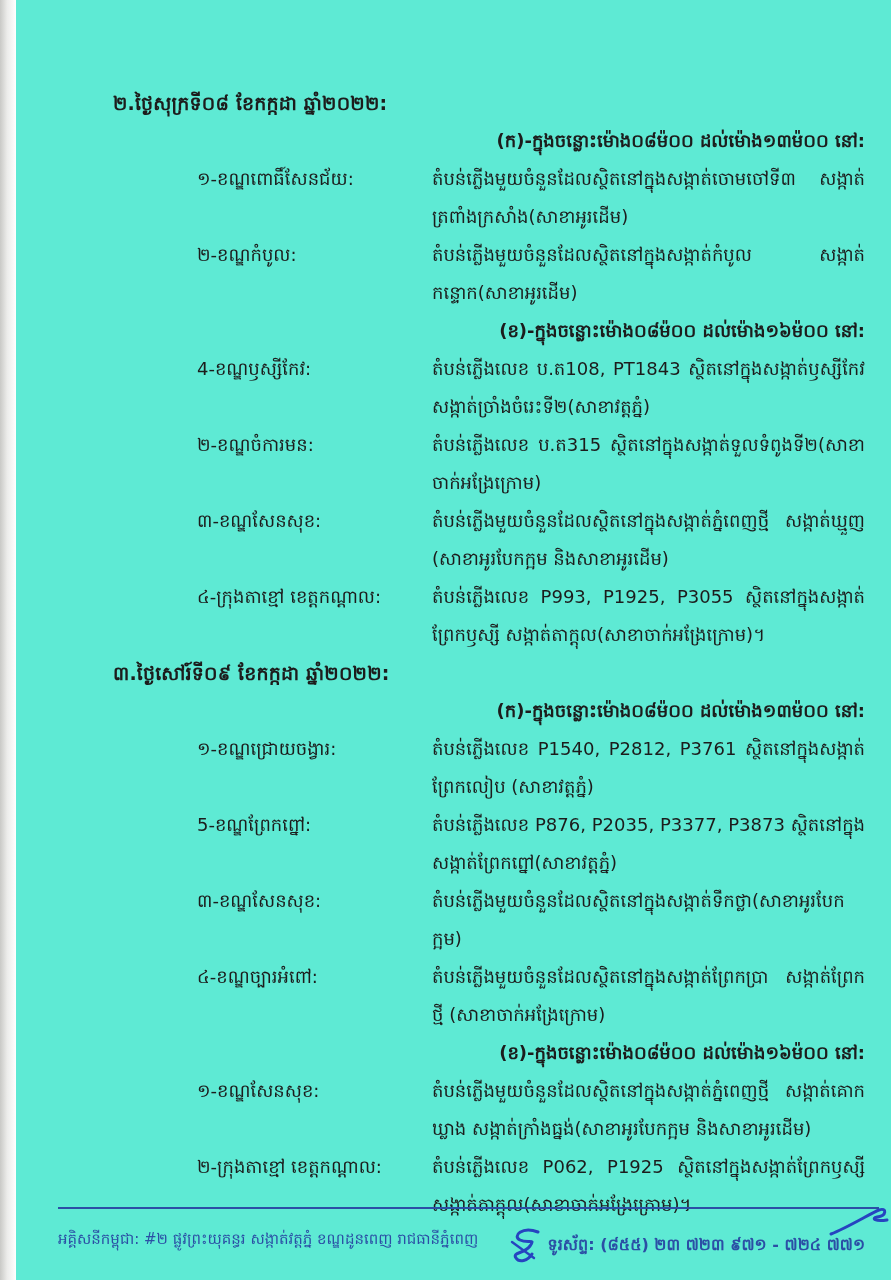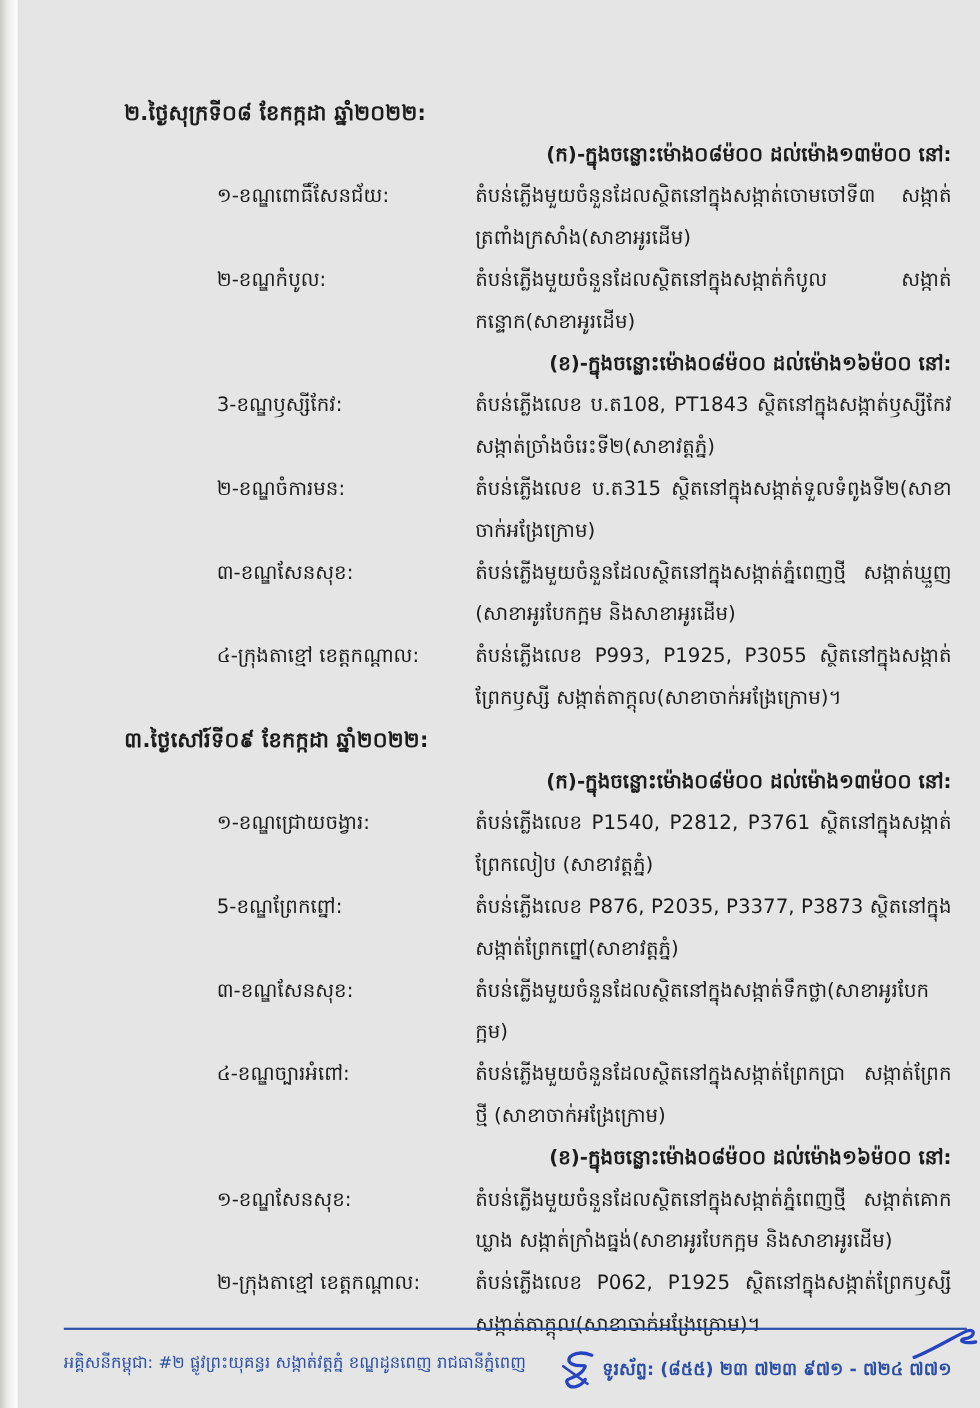--- a/index.html
+++ b/index.html
@@ -4,21 +4,21 @@
 <style>
   html,body { margin:0; padding:0; }
   body {
     width:891px; height:1280px;
     background:#ffffff;
     font-family:"DejaVu Sans", sans-serif;
     color:#1c1c1c;
   }
   .page {
     position:relative; width:891px; height:1280px;
-    background:#e5e5e5; overflow:hidden;
+    background:#5eead4; overflow:hidden;
   }
   .scan-edge {
     position:absolute; left:0; top:0; bottom:0; width:16px;
     background:linear-gradient(90deg,#c9c9c6 0%, #ececea 45%, #ffffff 100%);
   }
   .content {
     position:absolute; left:113px; right:26px; top:84px;
     font-size:18px; line-height:38px;
   }
   .section-heading {
@@ -73,21 +73,21 @@
       <div class="det">តំបន់ភ្លើងមួយចំនួនដែលស្ថិតនៅក្នុងសង្កាត់ចោមចៅទី៣ សង្កាត់ត្រពាំងក្រសាំង(សាខាអូរដើម)</div>
     </div>
     <div class="row">
       <div class="lbl">២-ខណ្ឌកំបូល:</div>
       <div class="det">តំបន់ភ្លើងមួយចំនួនដែលស្ថិតនៅក្នុងសង្កាត់កំបូល សង្កាត់កន្ទោក(សាខាអូរដើម)</div>
     </div>
 
     <p class="time-line">(ខ)-ក្នុងចន្លោះម៉ោង០៨ម៉០០ ដល់ម៉ោង១៦ម៉០០ នៅ:</p>
 
     <div class="row">
-      <div class="lbl">3-ខណ្ឌឫស្សីកែវ:</div>
+      <div class="lbl">4-ខណ្ឌឫស្សីកែវ:</div>
       <div class="det">តំបន់ភ្លើងលេខ ប.ត108, PT1843 ស្ថិតនៅក្នុងសង្កាត់ឫស្សីកែវ សង្កាត់ច្រាំងចំរេះទី២(សាខាវត្តភ្នំ)</div>
     </div>
     <div class="row">
       <div class="lbl">២-ខណ្ឌចំការមន:</div>
       <div class="det">តំបន់ភ្លើងលេខ ប.ត315 ស្ថិតនៅក្នុងសង្កាត់ទួលទំពូងទី២(សាខាចាក់អង្រែក្រោម)</div>
     </div>
     <div class="row">
       <div class="lbl">៣-ខណ្ឌសែនសុខ:</div>
       <div class="det">តំបន់ភ្លើងមួយចំនួនដែលស្ថិតនៅក្នុងសង្កាត់ភ្នំពេញថ្មី សង្កាត់ឃ្មួញ (សាខាអូរបែកក្អម និងសាខាអូរដើម)</div>
     </div>

